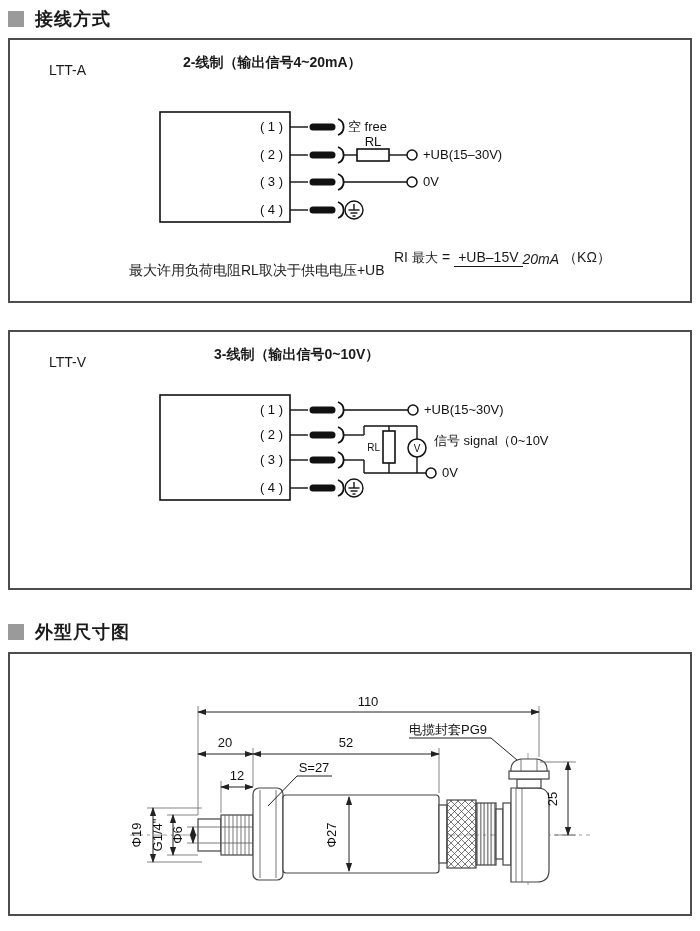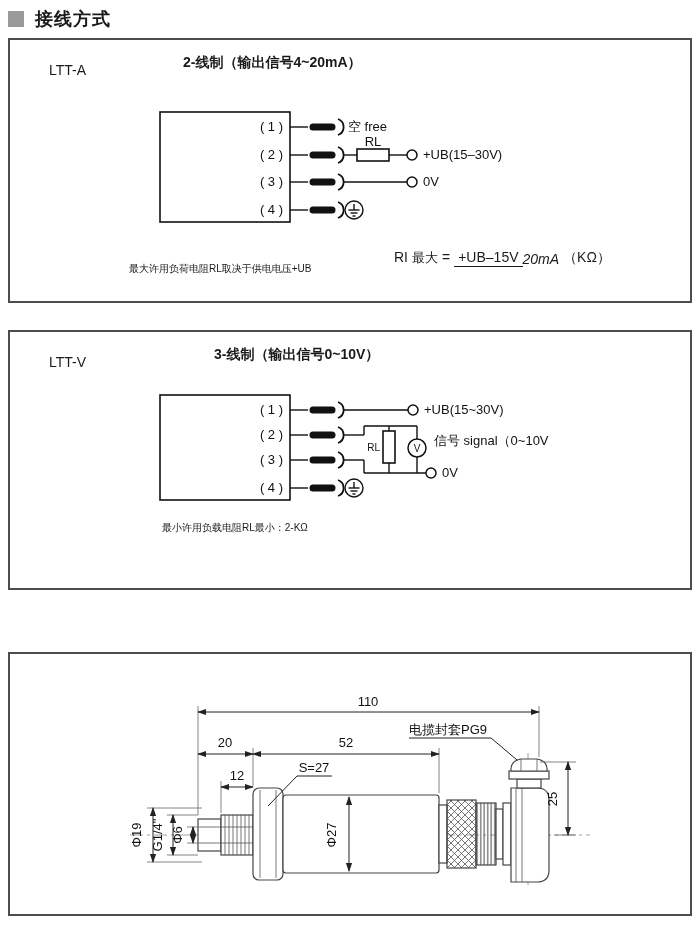--- a/index.html
+++ b/index.html
@@ -5,21 +5,21 @@
   html,body{margin:0;padding:0;background:#fff;}
   .page{position:relative;width:700px;height:931px;background:#fff;overflow:hidden;
         font-family:"Liberation Sans","DejaVu Sans",sans-serif;color:#1a1a1a;}
   .sec-header{position:absolute;left:8px;display:flex;align-items:center;gap:11px;}
   .sq{width:16px;height:16px;background:#9a9a9a;flex:0 0 auto;}
   .sec-title{font-size:18px;font-weight:bold;letter-spacing:1px;}
   .panel{position:absolute;left:8px;width:684px;border:2px solid #4d4d4d;background:#fff;box-sizing:border-box;}
   .model{position:absolute;left:39px;top:14px;font-weight:normal;font-size:14px;margin-top:8px;}
   .subtitle{position:absolute;top:14px;font-weight:bold;font-size:14px;}
   .diagram{position:absolute;}
-  .note{position:absolute;font-size:10px;}
+  .note{position:absolute;font-size:14px;}
   .formula{position:absolute;display:flex;gap:4px;font-size:14px;}
   .formula sub{font-size:13px;}
   .frac{display:inline-flex;align-items:center;line-height:1.15;}
   .frac .num{border-bottom:1.5px solid #1a1a1a;padding:0 4px 1px;}
   .frac .den{padding-top:1px;font-style:italic;}
   
   .w{stroke:#111;stroke-width:1.4;fill:none;}
   .w8{stroke:#555;stroke-width:.8;fill:none;}
   .box{stroke:#111;stroke-width:1.6;fill:none;}
   .thick{stroke:#111;stroke-width:7;stroke-linecap:round;}
@@ -169,23 +169,26 @@
         <g>
           <circle cx="204" cy="101" r="9" class="w"></circle>
           <line x1="204" y1="95" x2="204" y2="101" class="w"></line>
           <line x1="198.5" y1="101" x2="209.5" y2="101" class="w"></line>
           <line x1="200.5" y1="104" x2="207.5" y2="104" class="w"></line>
           <line x1="202.5" y1="107" x2="205.5" y2="107" class="w"></line>
         </g>
       </g>
     </svg>
 
-    <div class="note" style="left:152px;top:189px;">最小许用负载电阻RL最小：2-KΩ</div>
-  </div>
-
+  </div>
+
+  <div class="sec-header" style="top:620px;">
+    <span class="sq"></span>
+    <span class="sec-title">外型尺寸图</span>
+  </div>
 
   <div class="panel" style="top:652px;height:264px;">
     <svg class="diagram" style="left:0;top:0;" width="680" height="260" viewBox="0 0 680 260">
       <defs>
         <marker id="arw" viewBox="0 0 10 10" markerWidth="9" markerHeight="9" refX="9" refY="5" orient="auto-start-reverse">
           <path d="M0,1.5 L10,5 L0,8.5 Z" fill="#222"></path>
         </marker>
         <pattern id="knurlpat" width="7" height="7" patternUnits="userSpaceOnUse">
           <path d="M0,0 L7,7 M7,0 L0,7" stroke="#555" stroke-width="0.8" fill="none"></path>
         </pattern>

